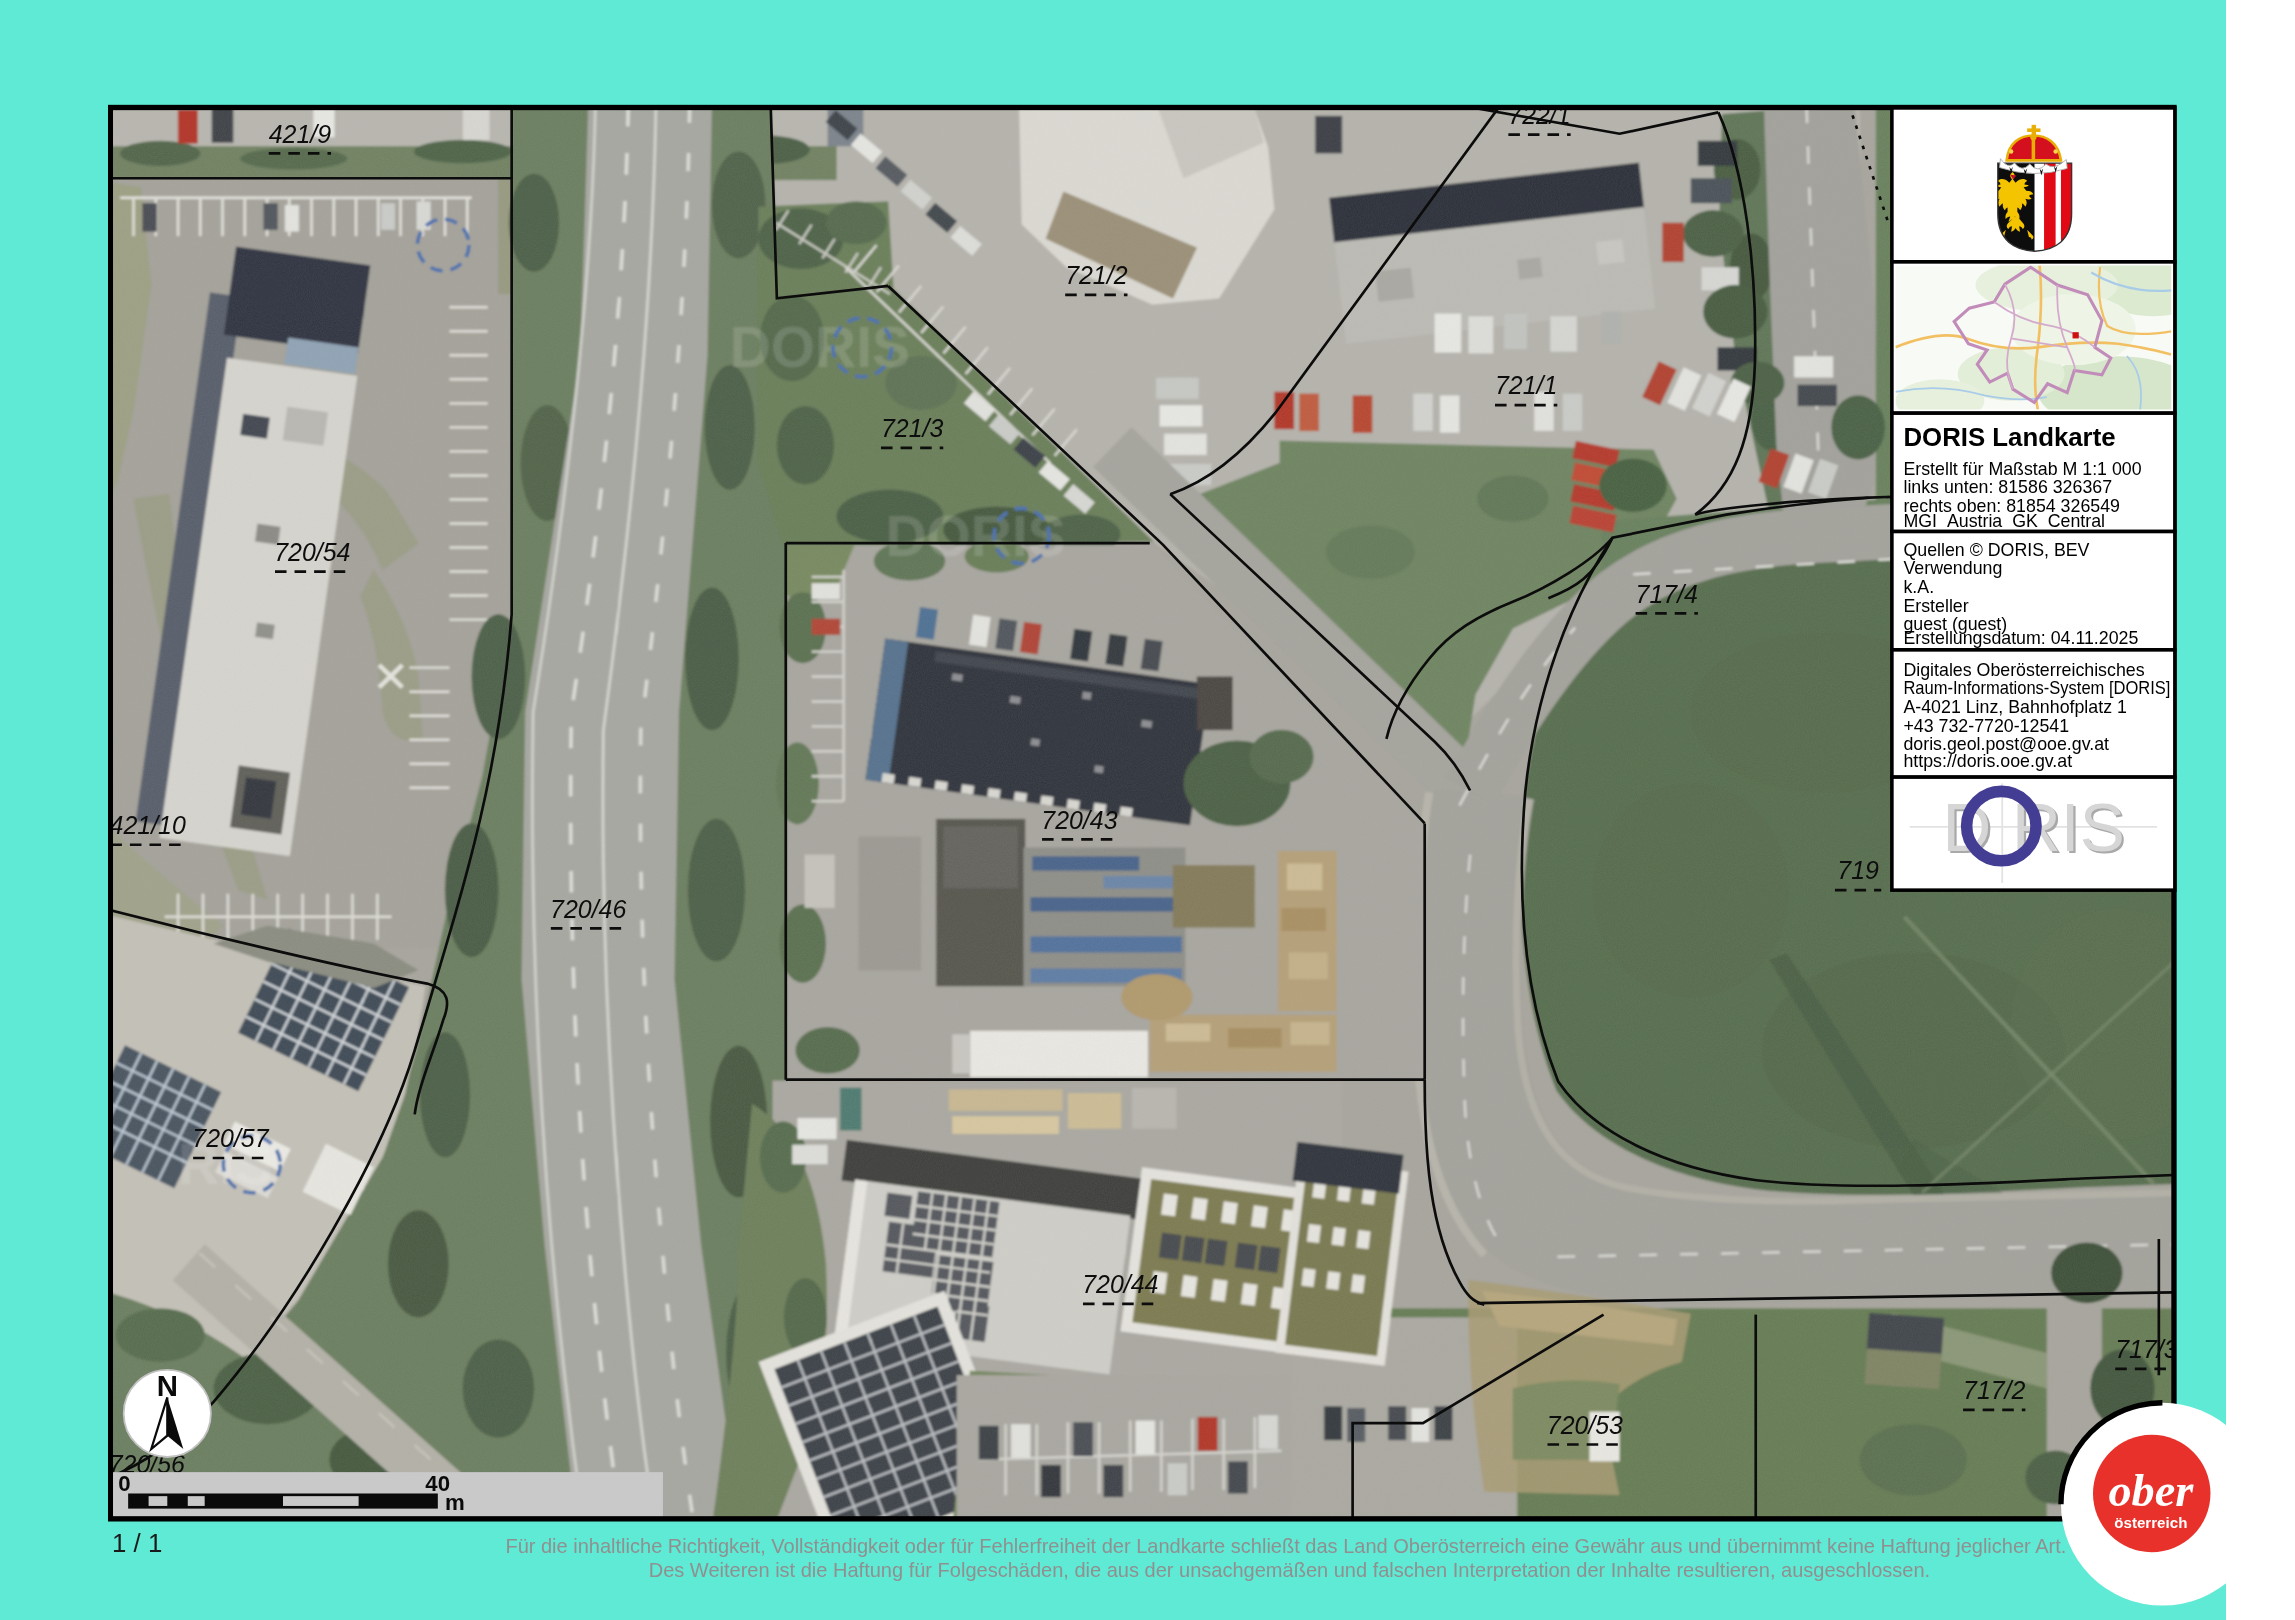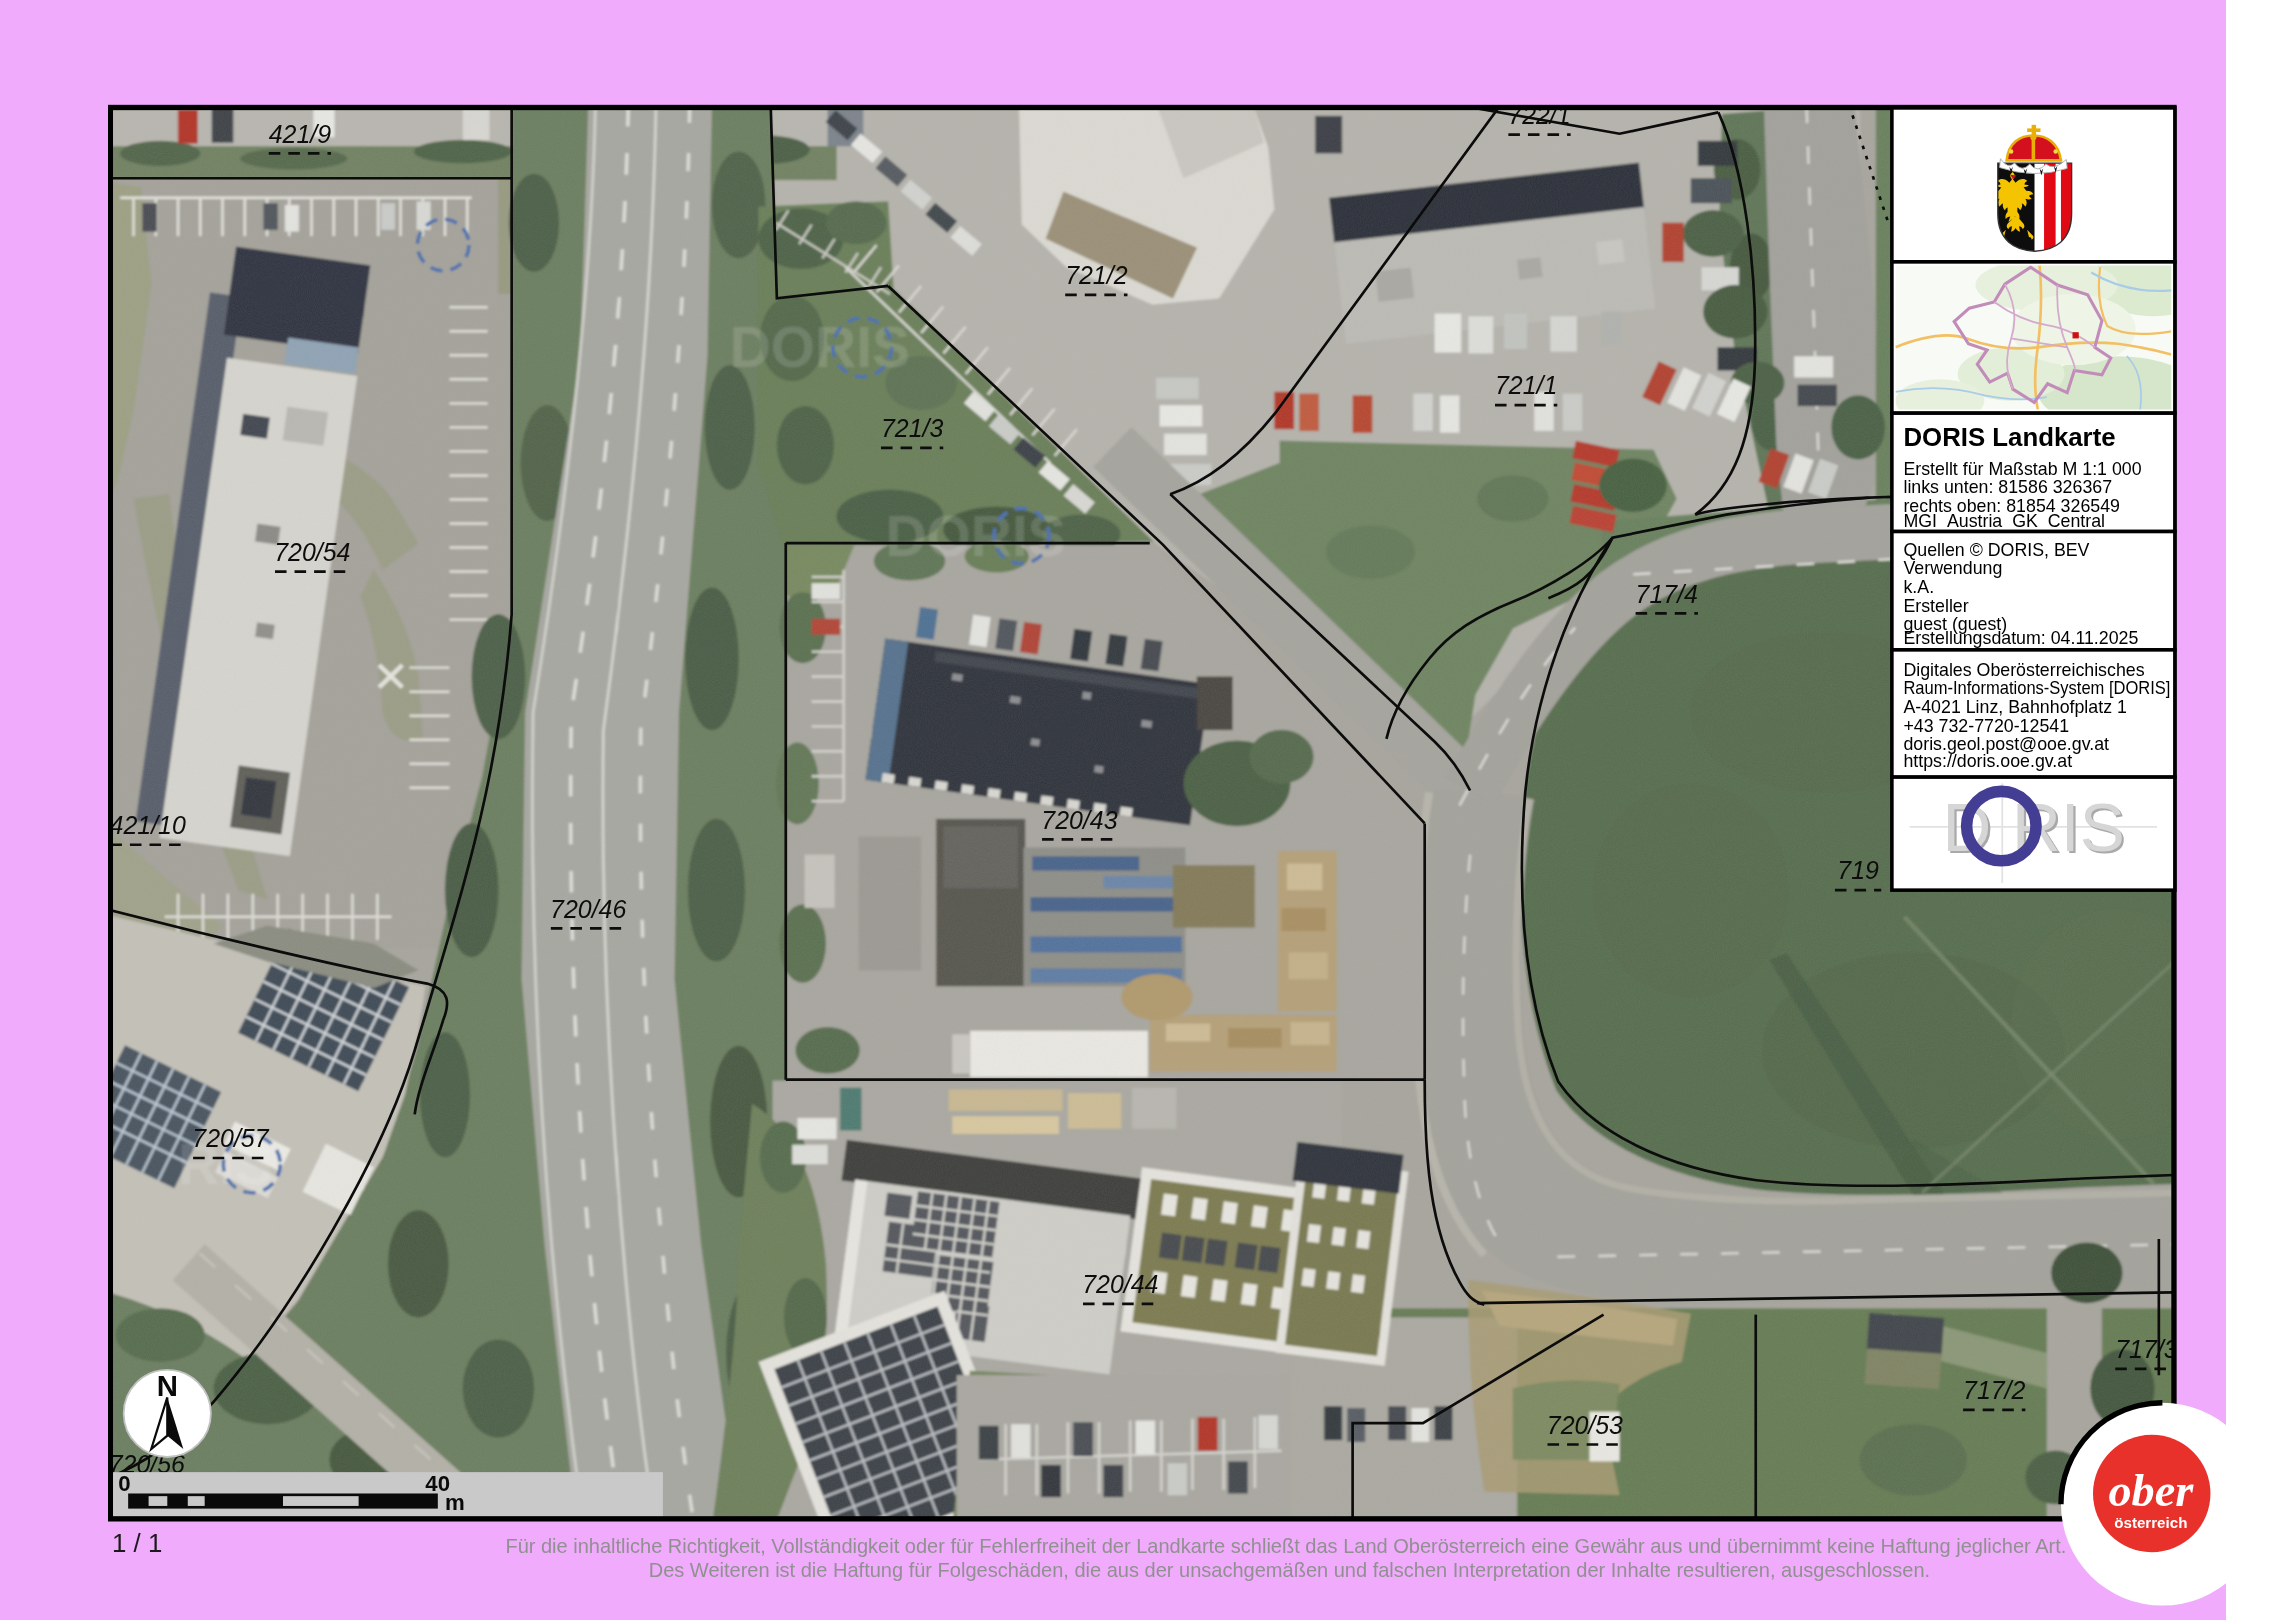--- a/index.html
+++ b/index.html
@@ -1,16 +1,16 @@
 <!DOCTYPE html>
 <html style="font-size:14.2px"><head>
 <meta charset="utf-8">
 <style>
 html,body{margin:0;padding:0;background:#ffffff;}
-#page{position:relative;width:2226px;height:1621px;background:#f0abfc;overflow:hidden;
+#page{position:relative;width:2226px;height:1621px;background:#5eead4;overflow:hidden;
 font-family:"Liberation Sans",sans-serif;}
 svg{display:block;}
 </style>
 </head>
 <body>
 <div id="page">
 <svg width="2295" height="1621" viewBox="0 0 2579 1821" xmlns="http://www.w3.org/2000/svg">
 <defs>
 <clipPath id="mapclip">
           <rect x="124" y="120" width="2319" height="1587"></rect>

